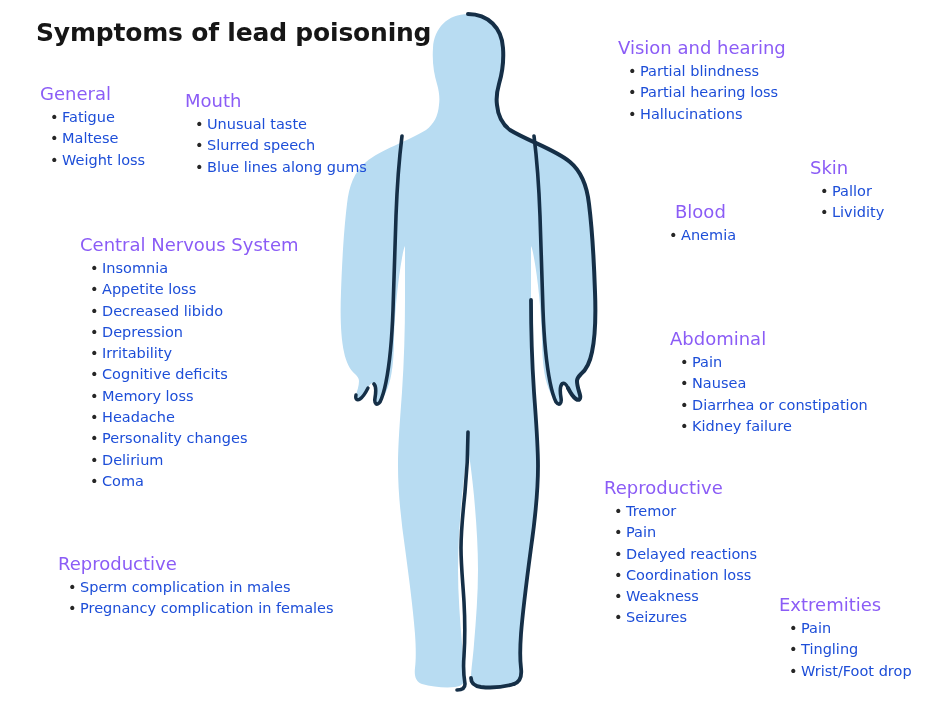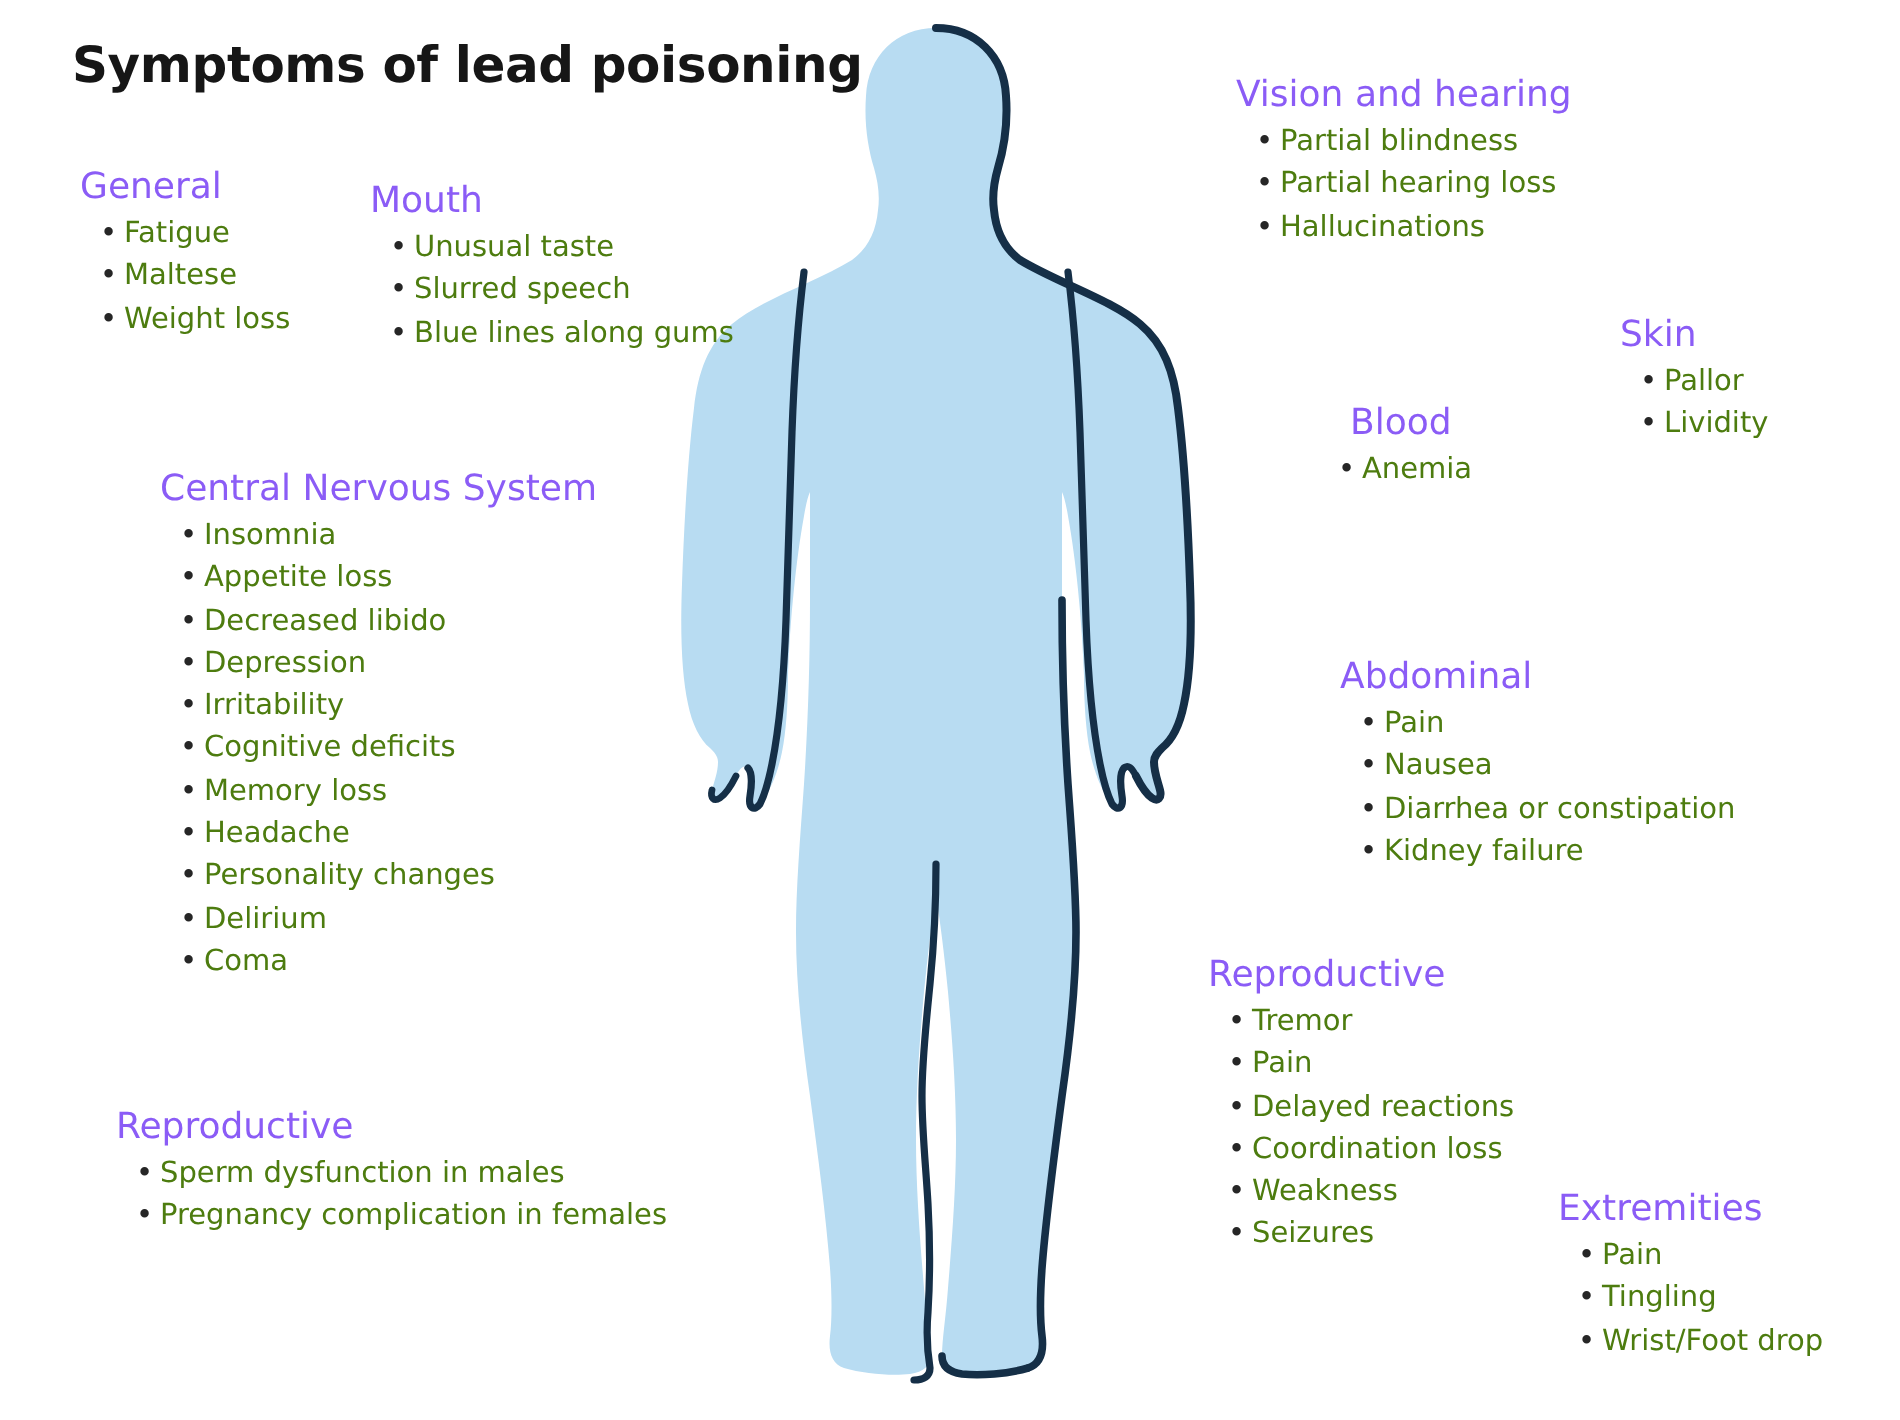--- a/index.html
+++ b/index.html
@@ -43,21 +43,21 @@
   }
   .group-list {
     list-style: none;
     margin: 0;
     padding: 0 0 0 22px;
   }
   .group-list li {
     position: relative;
     font-size: 14.5px;
     line-height: 21.3px;
-    color: #4d7c0f;
+    color: #1d4ed8;
     white-space: nowrap;
   }
   .group-list li::before {
     content: "\2022";
     position: absolute;
     left: -12px;
     top: 0;
     font-size: 14.5px;
     line-height: 21.3px;
     color: #262626;
@@ -251,21 +251,21 @@
       <li>Headache</li>
       <li>Personality changes</li>
       <li>Delirium</li>
       <li>Coma</li>
     </ul>
   </div>
 
   <div class="group" id="g-reproductive" style="left:58px; top:553px;">
     <div class="group-heading">Reproductive</div>
     <ul class="group-list">
-      <li>Sperm dysfunction in males</li>
+      <li>Sperm complication in males</li>
       <li>Pregnancy complication in females</li>
     </ul>
   </div>
 
   <div class="group" id="g-vision" style="left:618px; top:37px;">
     <div class="group-heading">Vision and hearing</div>
     <ul class="group-list">
       <li>Partial blindness</li>
       <li>Partial hearing loss</li>
       <li>Hallucinations</li>

